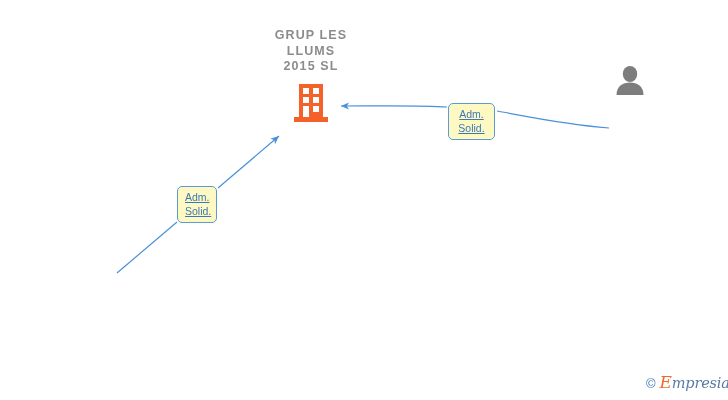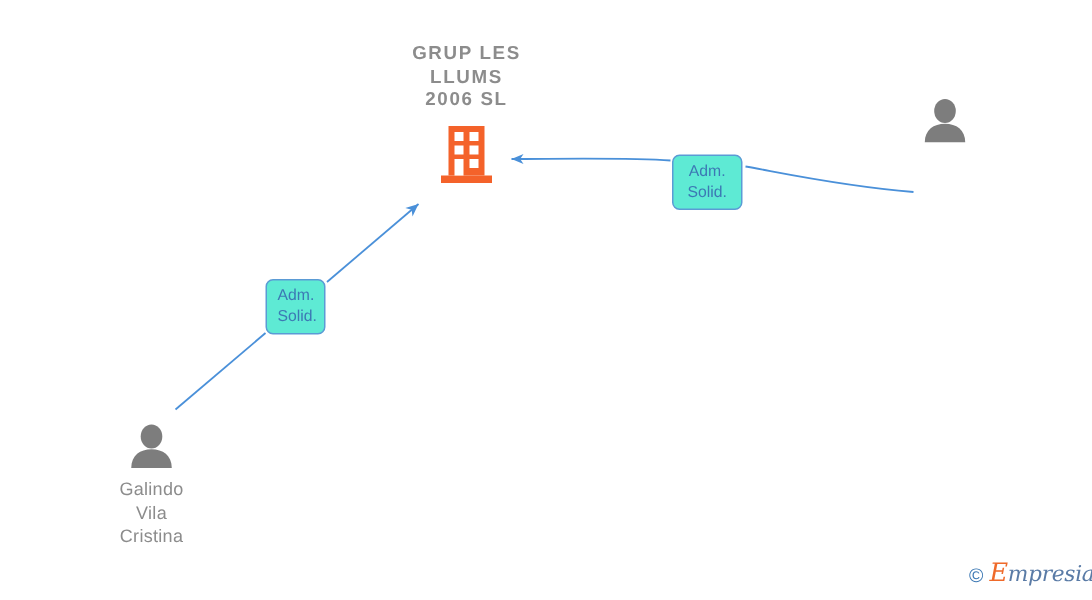--- a/index.html
+++ b/index.html
@@ -66,28 +66,29 @@
     display: flex;
     justify-content: center;
   }
   .right-person .person-icon-wrap { margin-top: 7px; }
   .left-person  .person-name { margin-top: 7px; }
   
   .edge-label {
     position: absolute;
     border: 1px solid #5b9bd5;
     border-radius: 5px;
-    background: #5eead4;
+    background: #fef9c3;
     color: #3c78b4;
     font-size: 10.5px;
     line-height: 14px;
     text-align: center;
     padding: 3px 7px 4px 7px;
     white-space: pre-line;
     box-sizing: border-box;
+    text-decoration: underline;
   }
   .edge-label.label-right { left: 448px; top: 103px; width: 47px; }
   .edge-label.label-left  { left: 177px; top: 186px; width: 40px; }
   
   .watermark {
     position: absolute;
     left: 646px;
     top: 375px;
     display: flex;
     align-items: center;
@@ -133,21 +134,21 @@
 
     <g>
       <path d="M117,273 L177,222" fill="none" stroke="#4a90d9" stroke-width="1.2"></path>
       <path d="M218,188 L279,136" fill="none" stroke="#4a90d9" stroke-width="1.2" marker-end="url(#arrowUp)"></path>
     </g>
   </svg>
 
   <div class="company-node">
     <div class="company-title">GRUP LES
 LLUMS
-2006  SL</div>
+2015  SL</div>
     <div class="company-icon-wrap">
       <svg width="34" height="38" viewBox="0 0 34 38" xmlns="http://www.w3.org/2000/svg">
 
         <rect x="5" y="0" width="24" height="33" fill="#f4622a"></rect>
 
         <rect x="0" y="33" width="34" height="5" fill="#f4622a"></rect>
 
         <rect x="9" y="4" width="6" height="6" fill="#ffffff"></rect>
         <rect x="19" y="4" width="6" height="6" fill="#ffffff"></rect>
         <rect x="9" y="13" width="6" height="6" fill="#ffffff"></rect>
@@ -161,31 +162,20 @@
 
   <div class="person-node right-person">
     <div class="person-icon-wrap">
       <svg width="30" height="30" viewBox="0 0 30 30" xmlns="http://www.w3.org/2000/svg">
         <ellipse cx="15" cy="9" rx="7.2" ry="8" fill="#7d7d7d"></ellipse>
         <path d="M1.5,30 C1.5,21.5 7.5,17.5 15,17.5 C22.5,17.5 28.5,21.5 28.5,30 Z" fill="#7d7d7d"></path>
       </svg>
     </div>
   </div>
 
-  <div class="person-node left-person">
-    <div class="person-icon-wrap">
-      <svg width="30" height="30" viewBox="0 0 30 30" xmlns="http://www.w3.org/2000/svg">
-        <ellipse cx="15" cy="9" rx="7.2" ry="8" fill="#7d7d7d"></ellipse>
-        <path d="M1.5,30 C1.5,21.5 7.5,17.5 15,17.5 C22.5,17.5 28.5,21.5 28.5,30 Z" fill="#7d7d7d"></path>
-      </svg>
-    </div>
-    <div class="person-name">Galindo
-Vila
-Cristina</div>
-  </div>
 
   <div class="edge-label label-right">Adm.
 Solid.</div>
 
   <div class="edge-label label-left">Adm.
 Solid.</div>
 
   <div class="watermark">
     <span class="watermark-copy">©</span>
     <span class="watermark-word"><span class="cap">E</span><span>mpresia</span></span>

